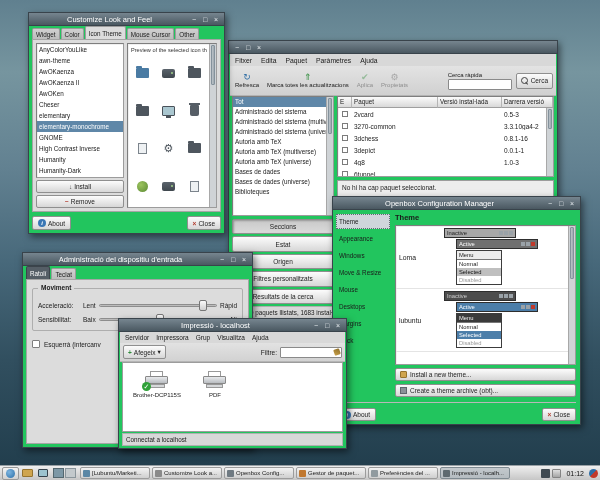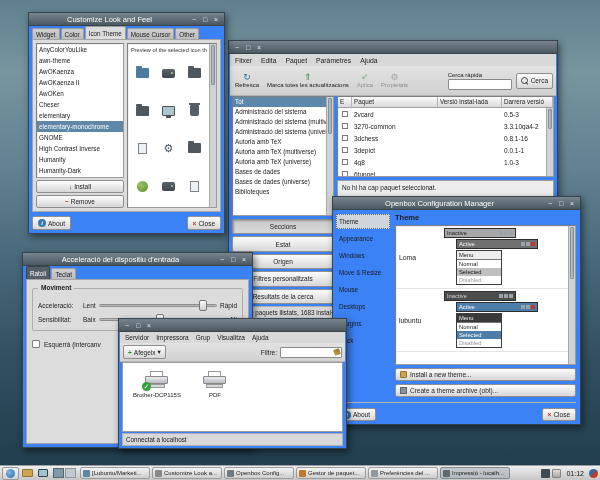--- a/index.html
+++ b/index.html
@@ -4,21 +4,21 @@
 <style>
   * { margin:0; padding:0; box-sizing:border-box; }
   html,body { width:600px; height:480px; overflow:hidden; }
   body {
     font-family:"Liberation Sans", sans-serif;
     font-size:7px; color:#1a1a1a; position:relative;
     background:linear-gradient(180deg,#60808f 0%,#76959f 15%,#628191 35%,#47687a 55%,#314f5f 75%,#203c4b 100%);
   }
 
   
-  .window { position:absolute; background:#3b82f6; border:1px solid #39434b; box-shadow:2px 3px 7px rgba(0,0,0,.5); }
+  .window { position:absolute; background:#22c55e; border:1px solid #39434b; box-shadow:2px 3px 7px rgba(0,0,0,.5); }
   .titlebar { height:13px; background:linear-gradient(#76858f,#4a5861); display:flex; align-items:center; padding:0 3px; gap:2px; border-bottom:1px solid #39434b; }
   .title { flex:1; text-align:center; color:#fff; font-size:7.5px; white-space:nowrap; overflow:hidden; }
   .winbtns { display:flex; gap:1px; }
   .winbtn { width:10px; height:10px; display:flex; align-items:center; justify-content:center; color:#e8edf0; font-size:7px; }
   .menubar { display:flex; gap:9px; align-items:center; padding:0 5px; height:12px; font-size:6.8px; background:#d8d8d8; position:absolute; left:1px; right:1px; top:13px; }
   .btn { display:inline-flex; align-items:center; justify-content:center; gap:2px; background:linear-gradient(#fcfcfc,#d7d7d7); border:1px solid #8f8f8f; border-radius:2px; font-size:6.5px; color:#222; padding:0 3px; white-space:nowrap; overflow:hidden; }
   .inset { background:#fff; border:1px solid #9c9c9c; border-top-color:#7e7e7e; border-left-color:#7e7e7e; box-shadow:inset 1px 1px 0 rgba(0,0,0,.06); }
   .vsb { position:absolute; width:7px; background:#cfd3d6; border-left:1px solid #a8a8a8; }
   .vsb .sb-thumb { position:absolute; left:1px; right:1px; background:linear-gradient(90deg,#bcc4ca,#9fa9b0); border:1px solid #84929c; border-radius:1px; }
   .statusbar { position:absolute; left:3px; bottom:2px; right:3px; height:13px; border:1px solid #b0b0b0; background:#d8d8d8; font-size:6.3px; line-height:11px; padding:0 3px; white-space:nowrap; overflow:hidden; }
@@ -484,21 +484,21 @@
     </div>
     <div class="btn">
       <span class="red">×</span>
       <span>Close</span>
     </div>
   </div>
 </div>
 
 <div class="window" id="w-inp">
   <div class="titlebar">
-    <span class="title">Acceleració del dispositiu d'entrada</span>
+    <span class="title">Administració del dispositiu d'entrada</span>
     <span class="winbtns">
       <span class="winbtn">−</span>
       <span class="winbtn">□</span>
       <span class="winbtn">×</span>
     </span>
   </div>
   <div class="tabs">
     <span class="tab dark">Ratolí</span>
     <span class="tab">Teclat</span>
   </div>
@@ -526,20 +526,21 @@
     </div>
     <div class="cbrow">
       <span class="cb"></span>
       <span>Esquerrà (intercanv</span>
     </div>
   </div>
 </div>
 
 <div class="window" id="w-pr">
   <div class="titlebar">
+    <span class="title">Impressió - localhost</span>
     <span class="winbtns">
       <span class="winbtn">−</span>
       <span class="winbtn">□</span>
       <span class="winbtn">×</span>
     </span>
   </div>
   <div class="menubar">
     <span>Servidor</span>
     <span>Impressora</span>
     <span>Grup</span>

